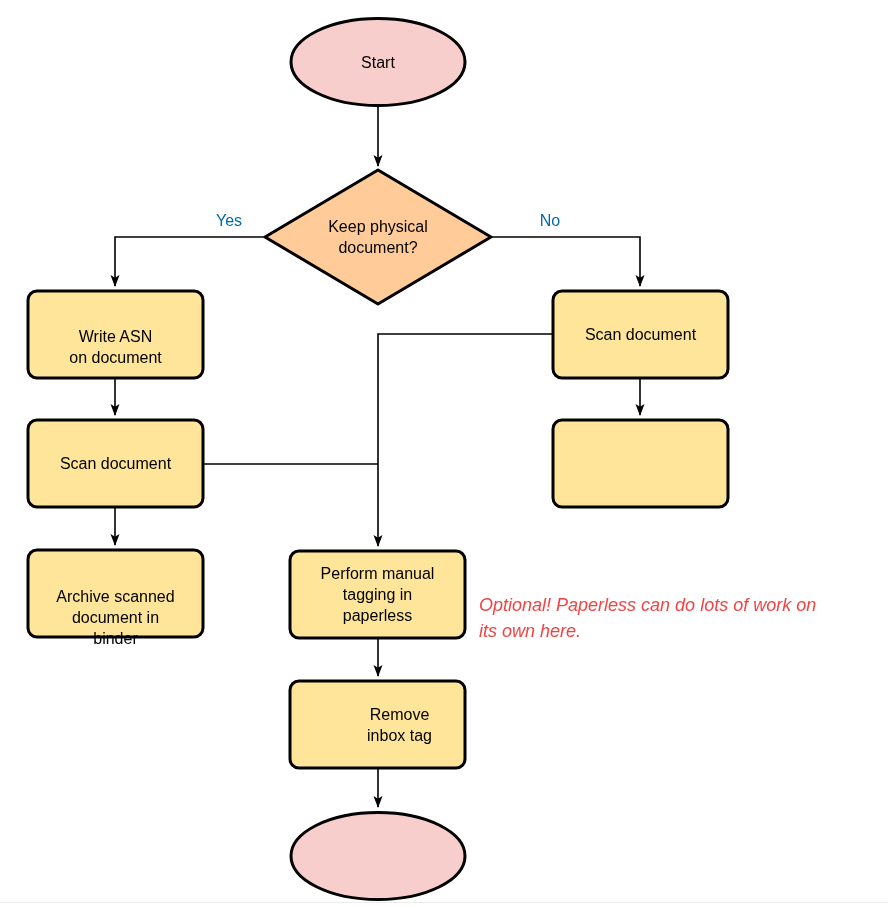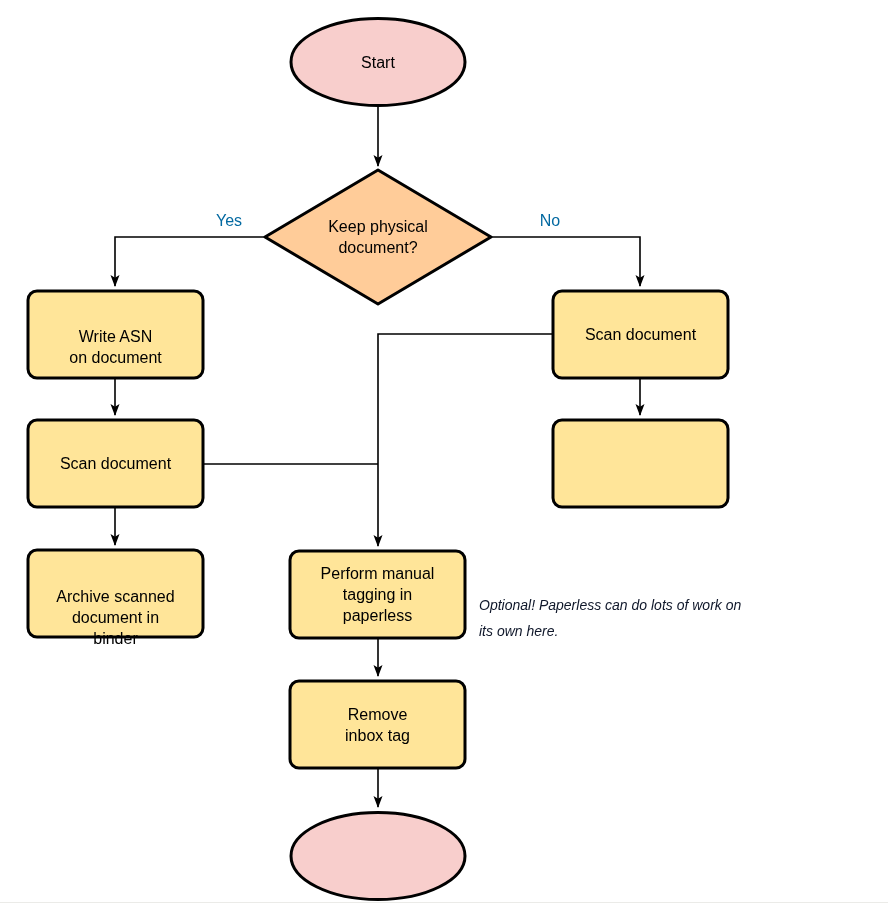--- a/index.html
+++ b/index.html
@@ -39,24 +39,24 @@
     justify-content: center;
     font-size: 16px;
     color: #0369a1;
     background: transparent;
   }
   .annotation {
     position: absolute;
     left: 479px;
     top: 592px;
     width: 410px;
-    font-size: 14px;
+    font-size: 18px;
     font-style: italic;
     line-height: 26px;
-    color: #0f172a;
+    color: #ef4444;
     white-space: pre-line;
   }
   .bottom-rule {
     position: absolute;
     left: 0;
     top: 902px;
     width: 888px;
     height: 1px;
     background: #ebebe8;
   }
@@ -114,21 +114,21 @@
 document in
 binder</div>
 
   <div class="node-label" style="left:553px; top:291px; width:175px; height:87px;">Scan document</div>
 
 
   <div class="node-label" style="left:290px; top:551px; width:175px; height:87px;">Perform manual
 tagging in
 paperless</div>
 
-  <div class="node-label" style="left:290px; top:681px; width:175px; height:87px;">Remove
+  <div class="node-label" style="left:290px; top:681px; width:175px; height:87px;padding-left:22px;">Remove
 inbox tag</div>
 
 
   <div class="edge-label" style="left:205px; top:210px; width:48px; height:22px;">Yes</div>
 
   <div class="edge-label" style="left:528px; top:210px; width:44px; height:22px;">No</div>
 
   <div class="annotation">Optional! Paperless can do lots of work on
 its own here.</div>
 

